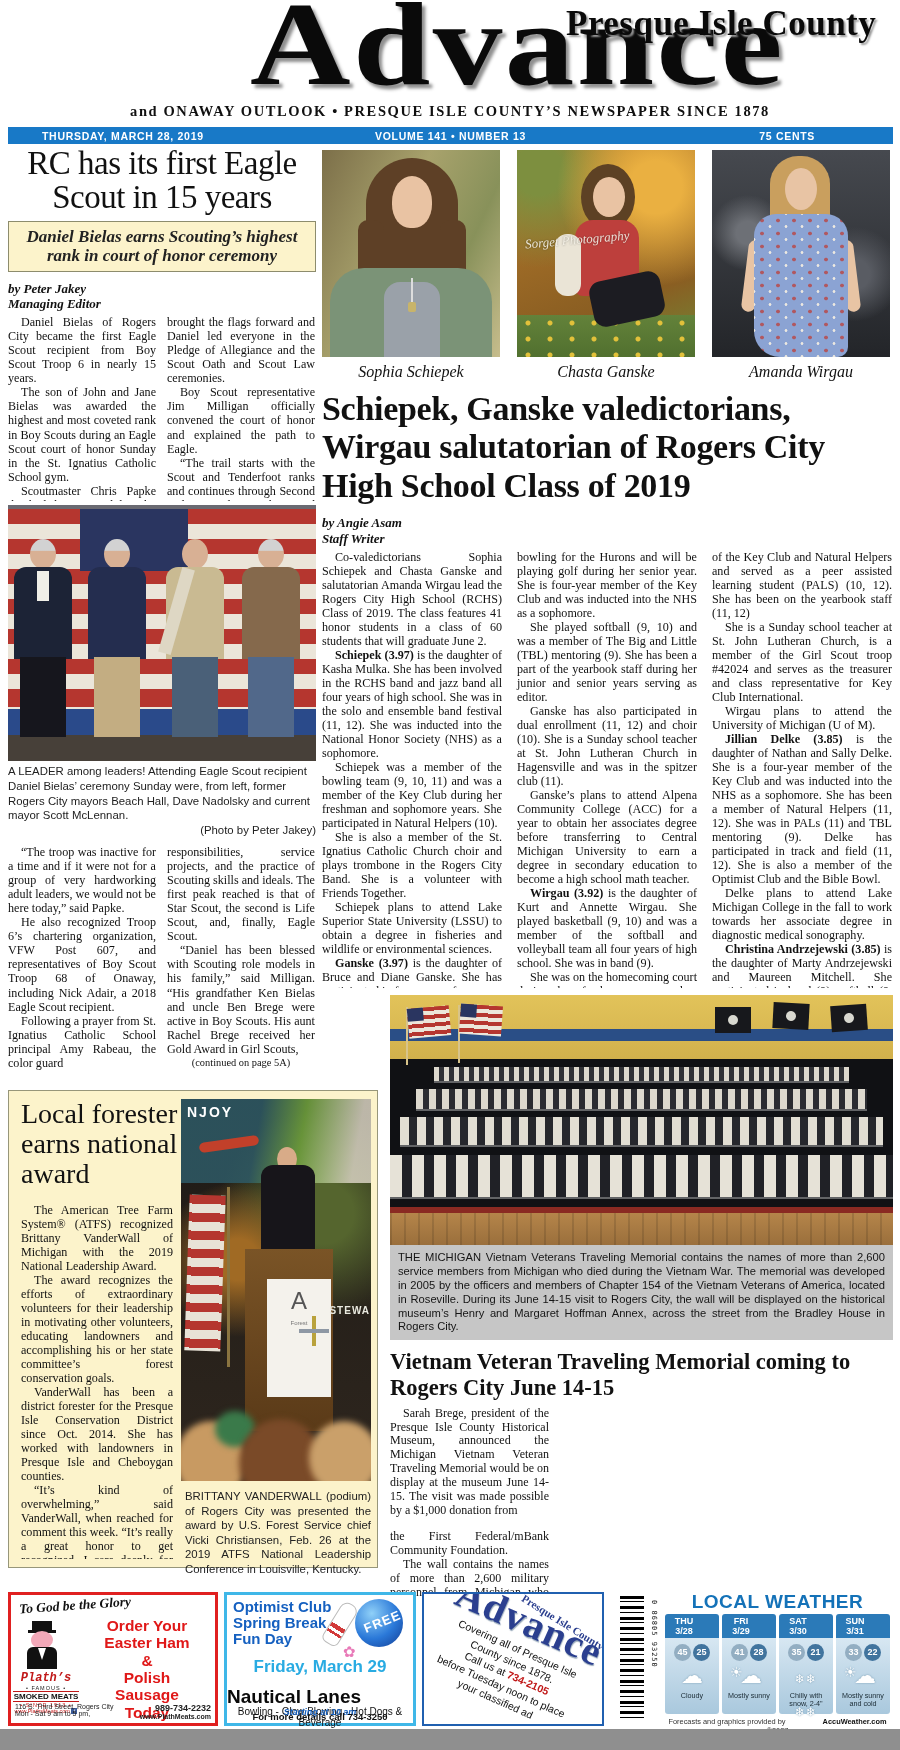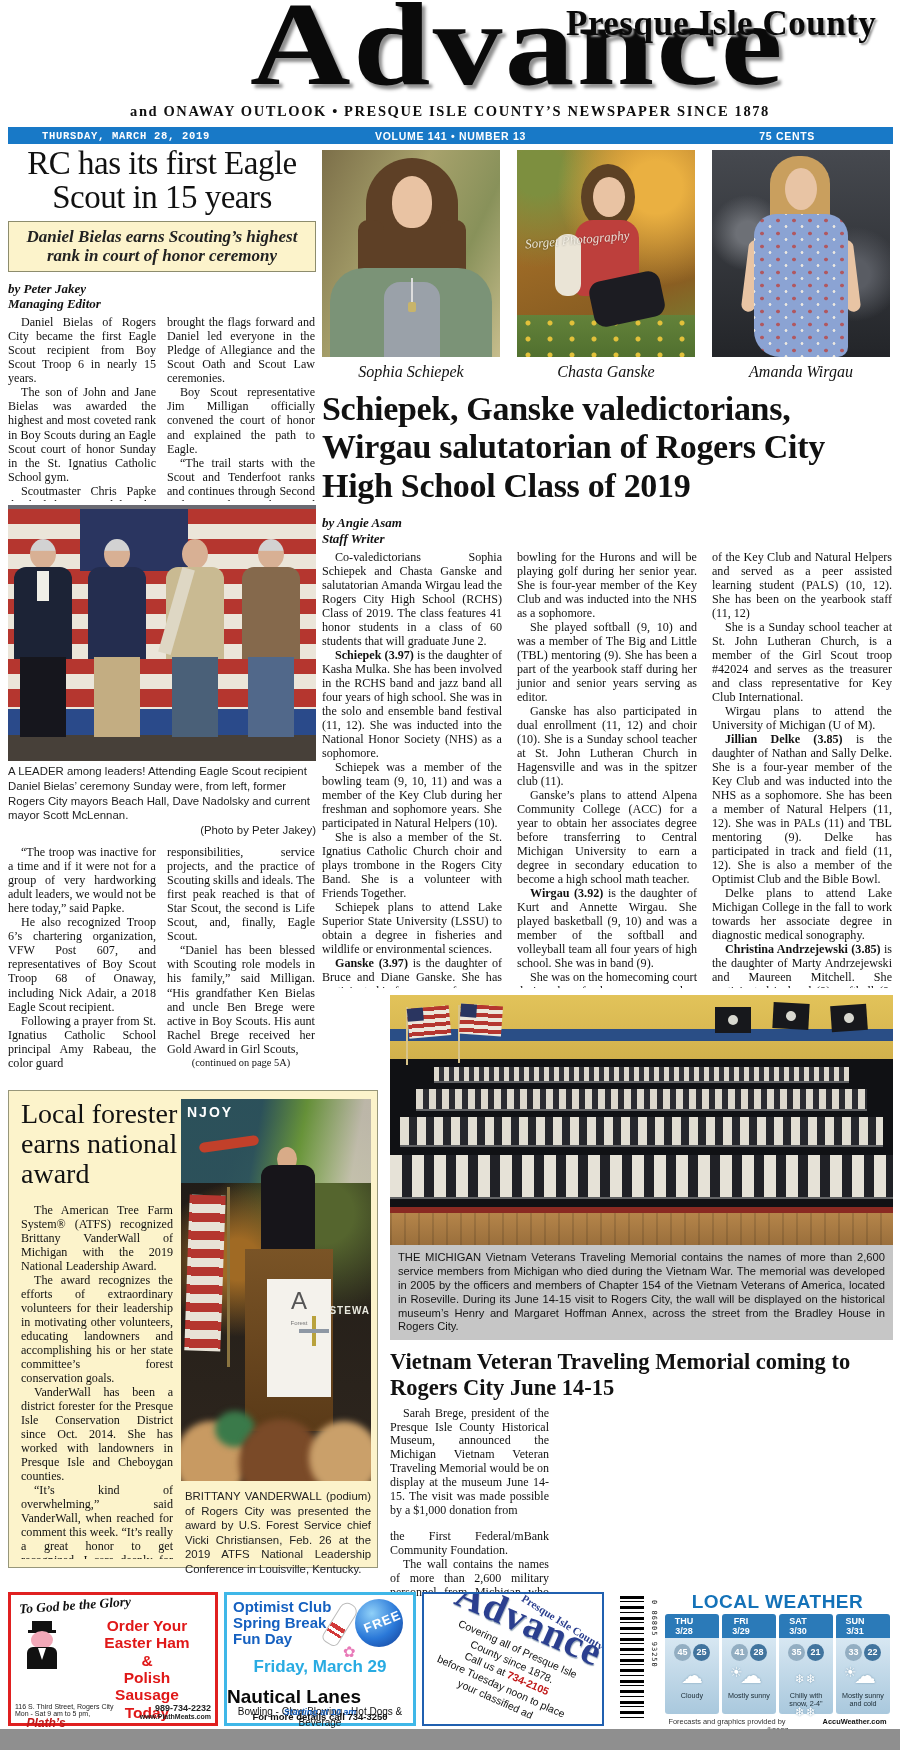--- a/index.html
+++ b/index.html
@@ -12,21 +12,21 @@
     letter-spacing:.5px;color:#0a0a0a;text-shadow:2px 2px 2px #9a9a9a;white-space:nowrap;}
   .mast-title{position:absolute;left:250px;top:-14px;font-size:118px;font-weight:bold;
     letter-spacing:2px;color:#0a0a0a;text-shadow:3px 4px 3px #8f8f8f;
     transform:scaleX(1.18);transform-origin:left top;line-height:1;}
   .mast-tagline{position:absolute;left:0;top:103px;width:900px;text-align:center;
     font-size:14.5px;font-weight:bold;letter-spacing:1.6px;color:#101010;white-space:nowrap;}
 
   
   .datebar{position:absolute;left:8px;top:127px;width:885px;height:17px;background:#1879c7;
     font-family:"Liberation Sans",sans-serif;color:#fff;font-size:10.5px;font-weight:bold;letter-spacing:.7px;}
-  .db-date{position:absolute;left:34px;top:3px;font-family:Liberation Mono, monospace;}
+  .db-date{position:absolute;left:34px;top:3px;}
   .db-vol{position:absolute;left:0;right:0;top:3px;text-align:center;}
   .db-price{position:absolute;right:78px;top:3px;}
 
   
   .bodytext{font-size:12.1px;line-height:1.16;text-align:justify;}
   .bodytext p{margin:0;text-indent:13px;}
   .bodytext p.ni{text-indent:0;}
   .bodytext p.cont-line{text-indent:0;text-align:center;font-size:10.4px;padding-top:1px;}
   .byline{font-weight:bold;font-style:italic;font-size:13px;line-height:1.18;margin:0 0 4px 0;}
   .caption{font-family:"Liberation Sans",sans-serif;font-size:11.4px;line-height:1.28;color:#222;}
@@ -183,21 +183,21 @@
   .ad-plaths{left:8px;width:210px;border:3px solid #e02020;}
   .pl-motto{position:absolute;left:8px;top:2px;width:130px;font-family:"Liberation Serif",serif;
     font-style:italic;font-weight:bold;font-size:13.5px;transform:rotate(-4deg);}
   .pl-pig{position:absolute;left:14px;top:26px;width:34px;height:48px;}
   .pl-hat{position:absolute;left:7px;top:0;width:20px;height:10px;background:#111;}
   .pl-hat::after{content:"";position:absolute;left:-4px;bottom:-2px;width:28px;height:3px;background:#111;}
   .pl-face{position:absolute;left:6px;top:10px;width:22px;height:18px;background:#f2a8b8;border-radius:50%;}
   .pl-tux{position:absolute;left:2px;top:26px;width:30px;height:22px;background:#111;border-radius:6px 6px 0 0;}
   .pl-tux::after{content:"";position:absolute;left:11px;top:1px;width:8px;height:12px;background:#fff;clip-path:polygon(0 0,100% 0,50% 100%);}
   .pl-logo{position:absolute;left:2px;top:76px;width:66px;text-align:center;}
-  .pl-name{font-family:Liberation Sans, sans-serif;font-style:italic;font-weight:bold;color:#c01818;font-size:12px;margin-top:45px;}
+  .pl-name{font-family:Liberation Mono, monospace;font-style:italic;font-weight:bold;color:#c01818;font-size:12px;}
   .pl-famous{font-size:5.5px;letter-spacing:1px;color:#222;}
   .pl-sub{font-size:8px;font-weight:bold;color:#111;border-top:1px solid #c01818;border-bottom:1px solid #c01818;}
   .pl-since{font-size:5.5px;color:#c01818;letter-spacing:1px;}
   .pl-webs{font-size:5.5px;color:#c01818;}
   .pl-fb{display:inline-block;width:6px;height:6px;background:#3a5a98;color:#fff;font-size:5px;line-height:6px;}
   .pl-main{position:absolute;left:72px;top:22px;width:128px;text-align:center;color:#e01818;
     font-weight:bold;font-size:15.5px;line-height:1.12;}
   .pl-bottom{position:absolute;left:4px;bottom:3px;width:196px;font-size:7px;color:#222;}
   .pl-bl{float:left;text-align:left;} .pl-br{float:right;text-align:right;font-weight:bold;}
   .pl-phone{font-weight:bold;font-size:9px;}

